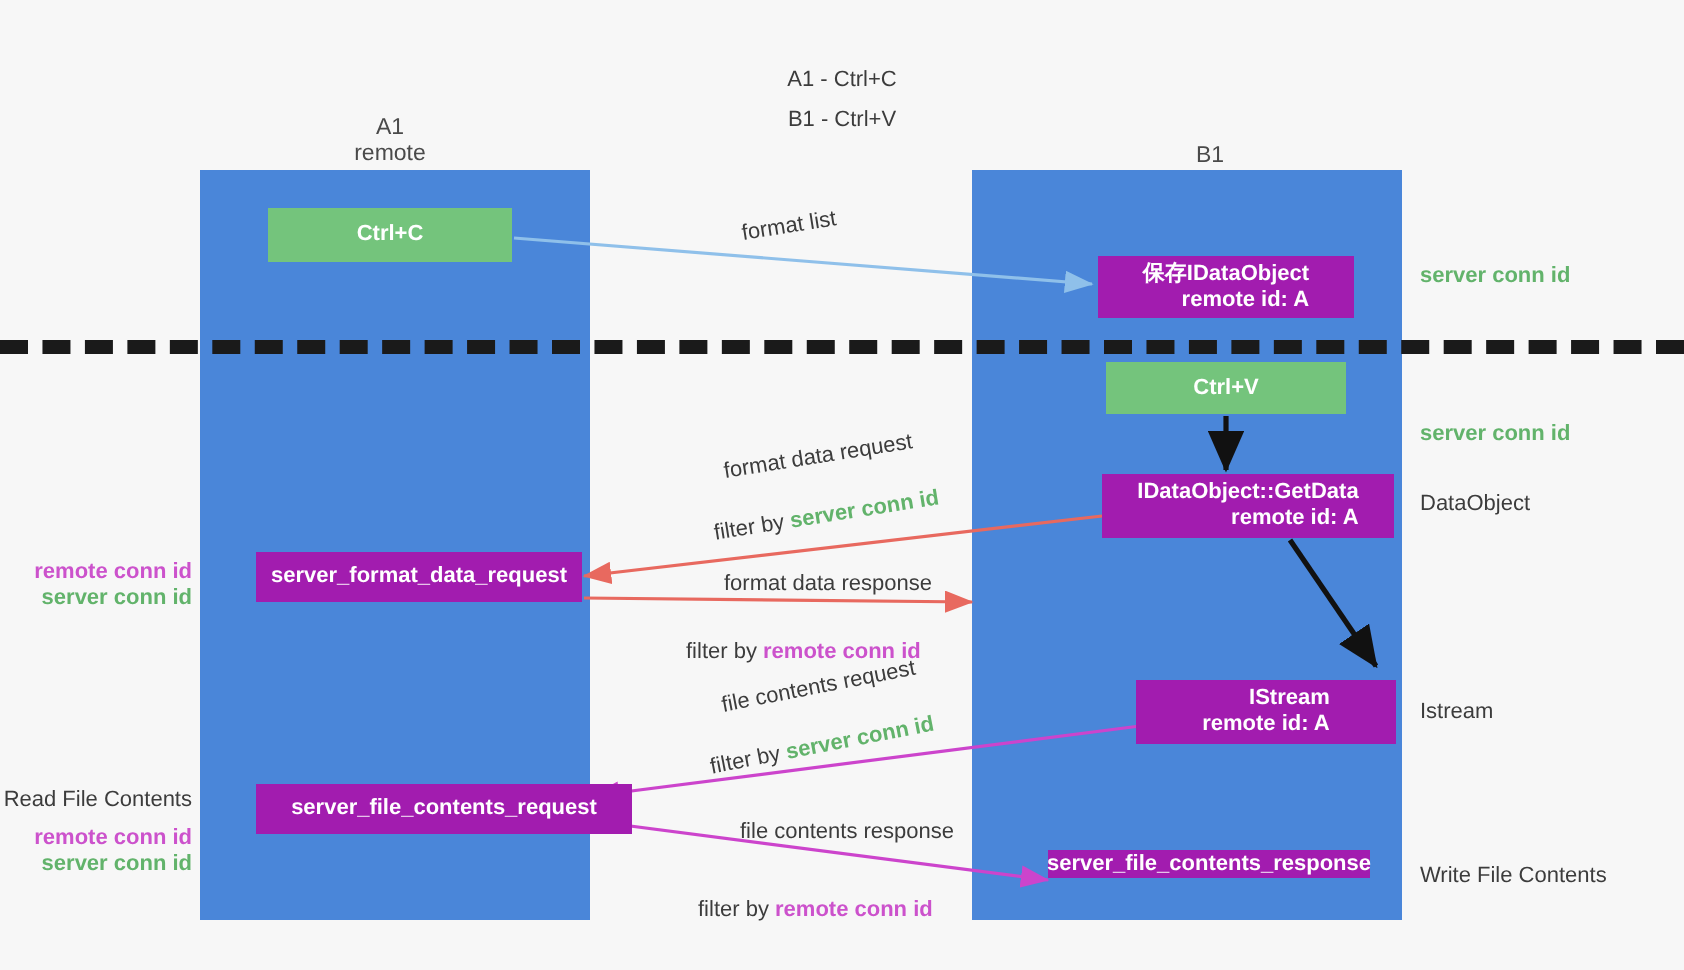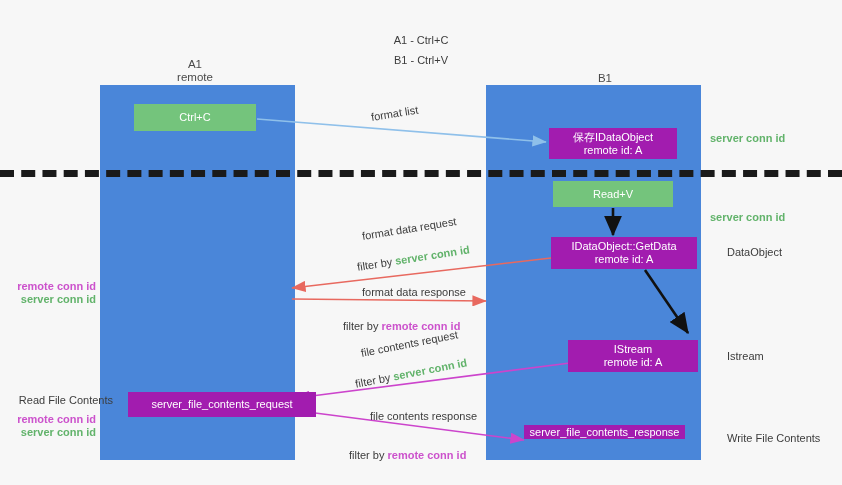--- a/index.html
+++ b/index.html
@@ -26,32 +26,33 @@
     line-height:13px;white-space:pre-line;
   }
 
   
   .lane{background:#4a86d9;}
 
   
   .box{
     box-sizing:border-box;
     display:flex;align-items:center;justify-content:center;
-    text-align:center;color:#ffffff;font-size:11px;
+    text-align:right;color:#ffffff;font-size:11px;
     line-height:13px;white-space:pre-line;
     padding:2px 4px;
+    font-weight:bold;
   }
   .box.green{background:#74c47c;}
   .box.orange{background:#a21caf;}
 
   
   .lbl{font-size:11px;color:#3c3c3c;line-height:14px;white-space:pre-line;}
   .lbl.green{color:#62b36b;font-weight:bold;}
   .lbl.magenta{color:#cc52cc;font-weight:bold;}
-  .lbl.plain{color:#3c3c3c;margin-left:17px;}
+  .lbl.plain{color:#3c3c3c;}
   .lbl-right{text-align:right;}
 
   .rot-1{transform:rotate(-9deg);transform-origin:left center;}
   .rot-2{transform:rotate(-11deg);transform-origin:left center;}
 
   .inline-g{color:#62b36b;font-weight:bold;}
   .inline-m{color:#cc52cc;font-weight:bold;}
 
   
   .dashed{
@@ -104,27 +105,28 @@
 
     <line x1="292" y1="299" x2="486" y2="301" stroke="#e8695f" stroke-width="1.6" marker-end="url(#ah-red)"></line>
 
     <line x1="570" y1="363" x2="296" y2="398" stroke="#cc44cc" stroke-width="1.6" marker-end="url(#ah-mag)"></line>
 
     <line x1="292" y1="410" x2="524" y2="440" stroke="#cc44cc" stroke-width="1.6" marker-end="url(#ah-mag)"></line>
   </svg>
 
   <div class="abs box green" style="left:134px;top:104px;width:122px;height:27px;">Ctrl+C</div>
 
+  <div class="abs box orange" style="left:128px;top:276px;width:163px;height:25px;">server_format_data_request</div>
 
   <div class="abs box orange" style="left:128px;top:392px;width:188px;height:25px;">server_file_contents_request</div>
 
   <div class="abs box orange" style="left:549px;top:128px;width:128px;height:31px;">保存IDataObject
 remote id: A</div>
 
-  <div class="abs box green" style="left:553px;top:181px;width:120px;height:26px;">Read+V</div>
+  <div class="abs box green" style="left:553px;top:181px;width:120px;height:26px;">Ctrl+V</div>
 
   <div class="abs box orange" style="left:551px;top:237px;width:146px;height:32px;">IDataObject::GetData
 remote id: A</div>
 
 
   <div class="abs box orange" style="left:568px;top:340px;width:130px;height:32px;">IStream
 remote id: A</div>
 
   <div class="abs box orange" style="left:524px;top:425px;width:161px;height:14px;">server_file_contents_response</div>
 

